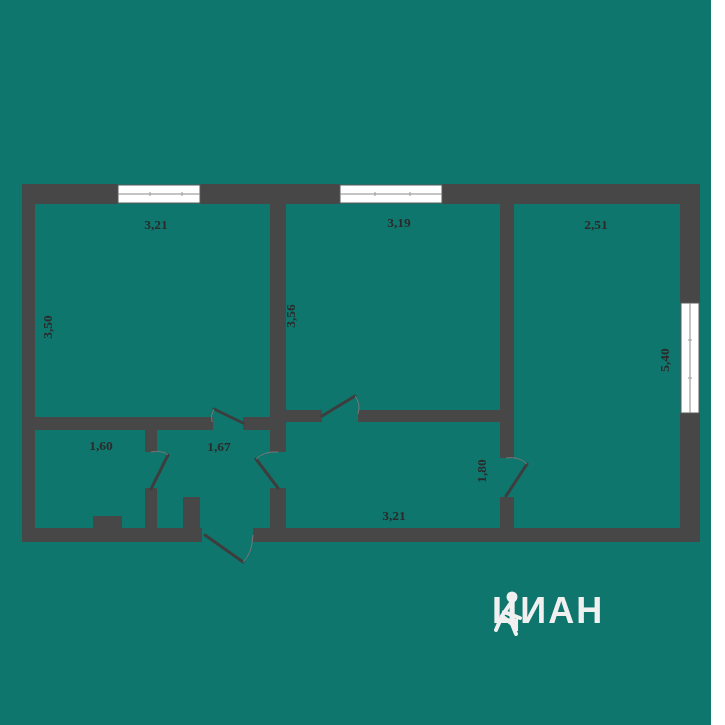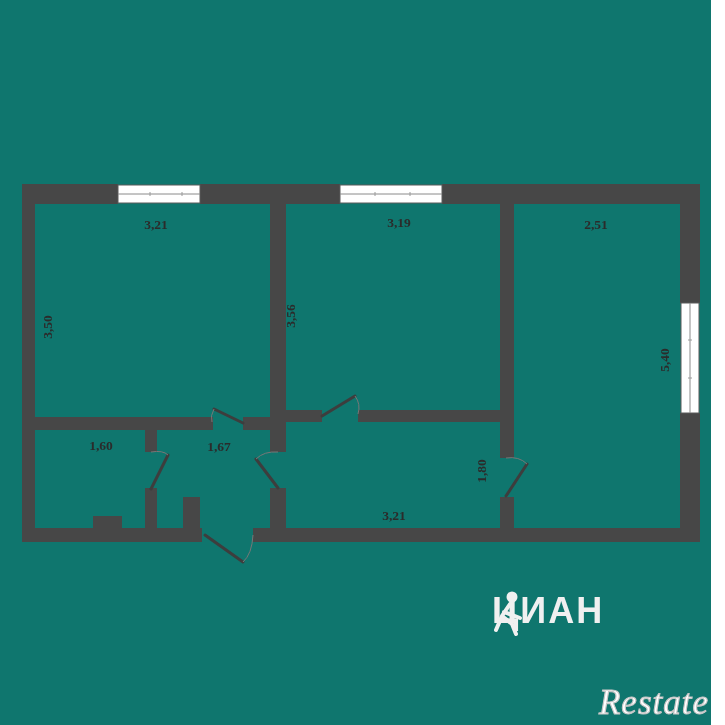--- a/index.html
+++ b/index.html
@@ -144,15 +144,14 @@
 
 
   <div class="wm-cian">
     <svg width="34" height="46" viewBox="0 0 34 46">
       <circle cx="20" cy="7" r="5.5" fill="#f0f0f0"></circle>
       <path d="M18 14 L10 26 L4 40 M10 26 L20 34 L24 44 M12 22 L28 28" stroke="#f0f0f0" stroke-width="4" fill="none" stroke-linecap="round"></path>
     </svg>
     <span>ЦИАН</span>
   </div>
 
-  <div class="wm-restate">Restate</div>
 
 </div>
 
 </body></html>

